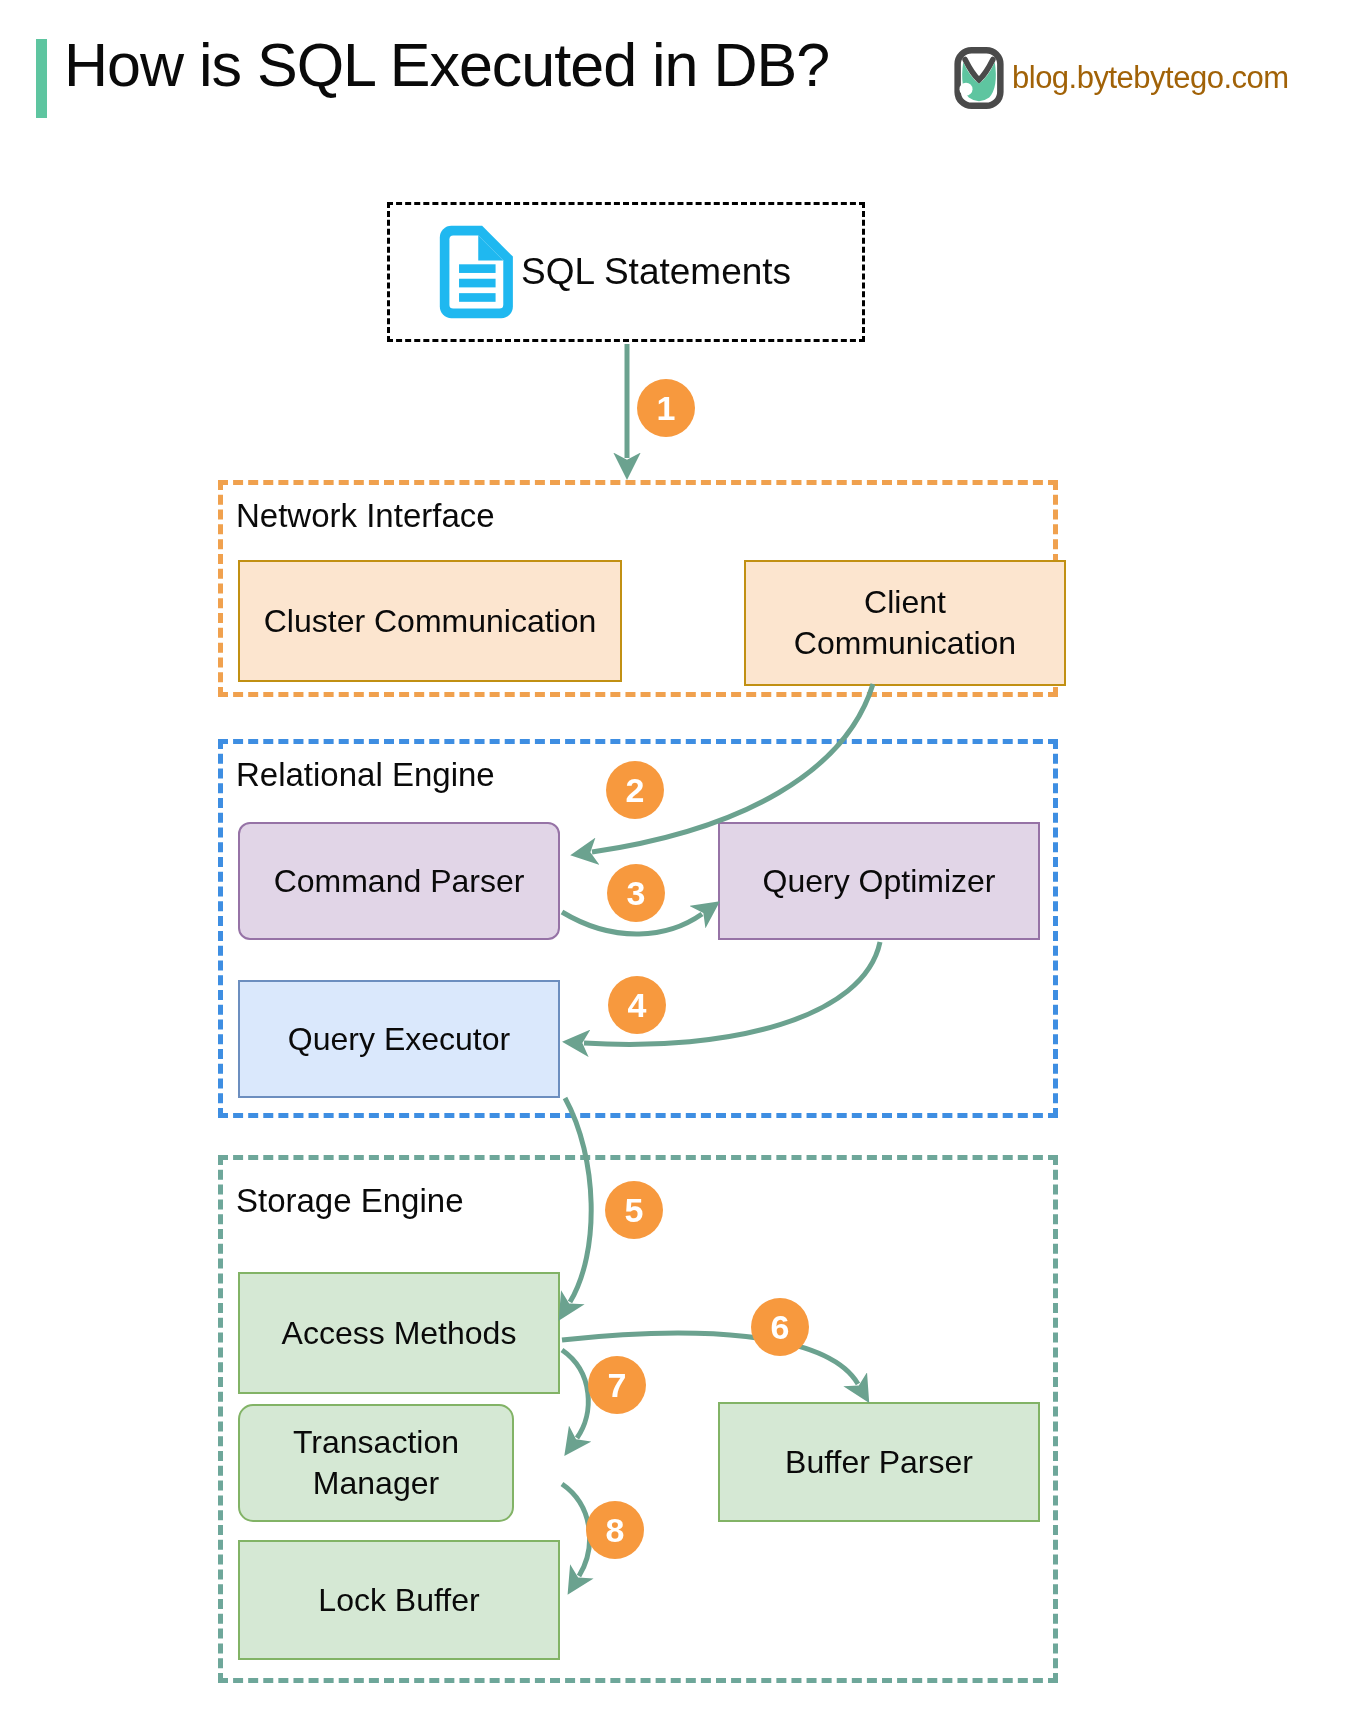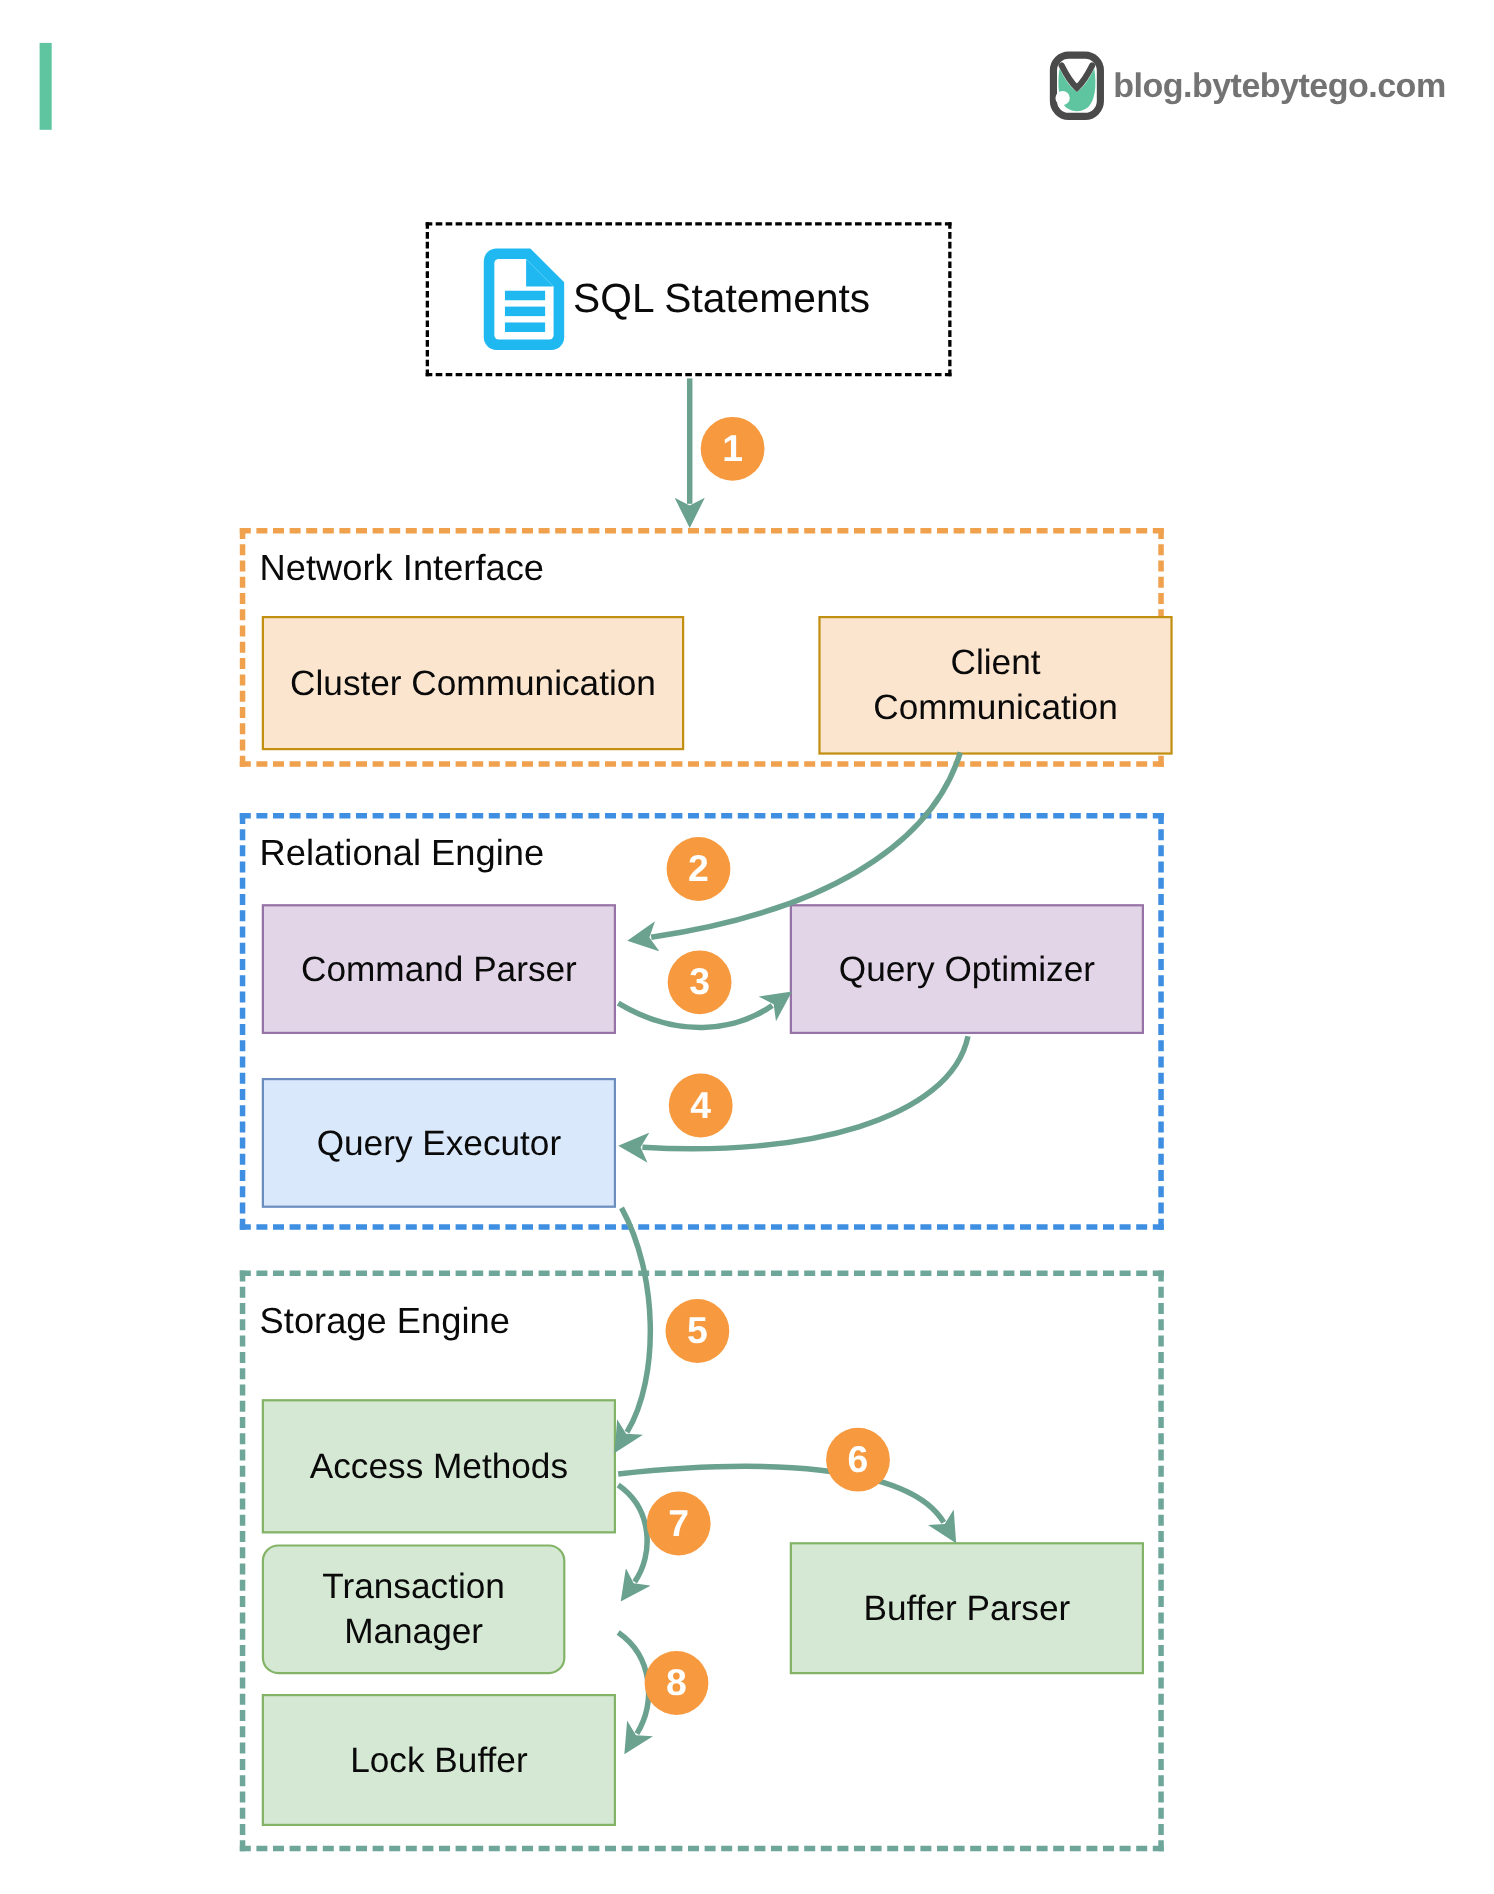--- a/index.html
+++ b/index.html
@@ -12,21 +12,21 @@
     --c-doc:#1FB8F0; --c-ink:#0A0A0A;
   }
   html,body{margin:0;padding:0;background:#fff;}
   #canvas{position:relative;width:1358px;height:1722px;background:#fff;overflow:hidden;
           font-family:"Liberation Sans", sans-serif;color:var(--c-ink);}
 
   .accent-bar{position:absolute;left:36px;top:39px;width:11px;height:79px;background:var(--c-accent);}
   .page-title{position:absolute;left:64px;top:30px;font-size:61px;font-weight:400;
               letter-spacing:-1px;white-space:nowrap;color:var(--c-ink);}
   .brand{position:absolute;left:953px;top:45px;display:flex;align-items:center;gap:7px;}
-  .site-url{font-size:31px;font-weight:bold;letter-spacing:-0.5px;color:#737373;white-space:nowrap;}
+  .site-url{font-size:31px;font-weight:normal;letter-spacing:-0.5px;color:#a16207;white-space:nowrap;}
 
   .sql-box{position:absolute;left:387px;top:202px;width:478px;height:140px;box-sizing:border-box;
            border:3px dashed #000;display:flex;align-items:center;padding-left:34px;background:#fff;}
   .sql-label{font-size:37px;}
 
   .section{position:absolute;box-sizing:border-box;border-style:dashed;border-width:5px;z-index:1;}
   #sec-network{left:218px;top:480px;width:840px;height:217px;border-color:var(--c-network-border);}
   #sec-relational{left:218px;top:739px;width:840px;height:379px;border-color:var(--c-relational-border);}
   #sec-storage{left:218px;top:1155px;width:840px;height:528px;border-color:var(--c-storage-border);}
   .section-title{position:absolute;left:13px;top:12px;font-size:33px;font-weight:normal;white-space:nowrap;}
@@ -34,21 +34,21 @@
 
   .node{position:absolute;box-sizing:border-box;display:flex;align-items:center;justify-content:center;
         text-align:center;font-size:32px;line-height:1.28;padding:4px 12px;z-index:2;}
   .comm{background:var(--c-comm-fill);border:2px solid var(--c-comm-border);}
   .parser{background:var(--c-parser-fill);border:2px solid var(--c-parser-border);}
   .exec{background:var(--c-exec-fill);border:2px solid var(--c-exec-border);}
   .store{background:var(--c-store-fill);border:2px solid var(--c-store-border);}
 
   #node-cluster{left:238px;top:560px;width:384px;height:122px;}
   #node-client{left:744px;top:560px;width:322px;height:126px;}
-  #node-parser{left:238px;top:822px;width:322px;height:118px;}
+  #node-parser{left:238px;top:822px;width:322px;height:118px;border-radius:12px;}
   #node-optimizer{left:718px;top:822px;width:322px;height:118px;}
   #node-executor{left:238px;top:980px;width:322px;height:118px;}
   #node-access{left:238px;top:1272px;width:322px;height:122px;}
   #node-txn{left:238px;top:1404px;width:276px;height:118px;border-radius:15px;}
   #node-lock{left:238px;top:1540px;width:322px;height:120px;}
   #node-buffer{left:718px;top:1402px;width:322px;height:120px;}
 
   #flow-svg{position:absolute;left:0;top:0;z-index:4;pointer-events:none;}
   .arrow{fill:none;stroke:var(--c-arrow);stroke-width:5;}
   #arrowhead path{fill:var(--c-arrow);}
@@ -58,20 +58,21 @@
   #step-1{left:637px;top:379px;} #step-2{left:606px;top:761px;} #step-3{left:607px;top:864px;}
   #step-4{left:608px;top:976px;} #step-5{left:605px;top:1181px;} #step-6{left:751px;top:1298px;}
   #step-7{left:588px;top:1356px;} #step-8{left:586px;top:1501px;}
 </style>
 </head>
 <body>
 
 <div id="canvas">
 
   <div class="accent-bar"></div>
+  <div class="page-title">How is SQL Executed in DB?</div>
   <div class="brand">
     <svg width="52" height="66" viewBox="0 0 56 70">
       <rect x="5" y="5" width="46" height="60" rx="15" fill="#ffffff" stroke="#4A4A4A" stroke-width="7"></rect>
       <path d="M11 18 Q19 35 28 41 Q37 35 45 18 Q49 45 39 56 Q28 64 17 56 Q7 45 11 18 Z" fill="var(--c-accent)"></path>
       <path d="M13 15 Q21 31 28 37 Q35 31 43 15" fill="none" stroke="#4A4A4A" stroke-width="6" stroke-linecap="round"></path>
       <circle cx="14" cy="47" r="7" fill="#ffffff"></circle>
     </svg>
     <span class="site-url">blog.bytebytego.com</span>
   </div>
 

